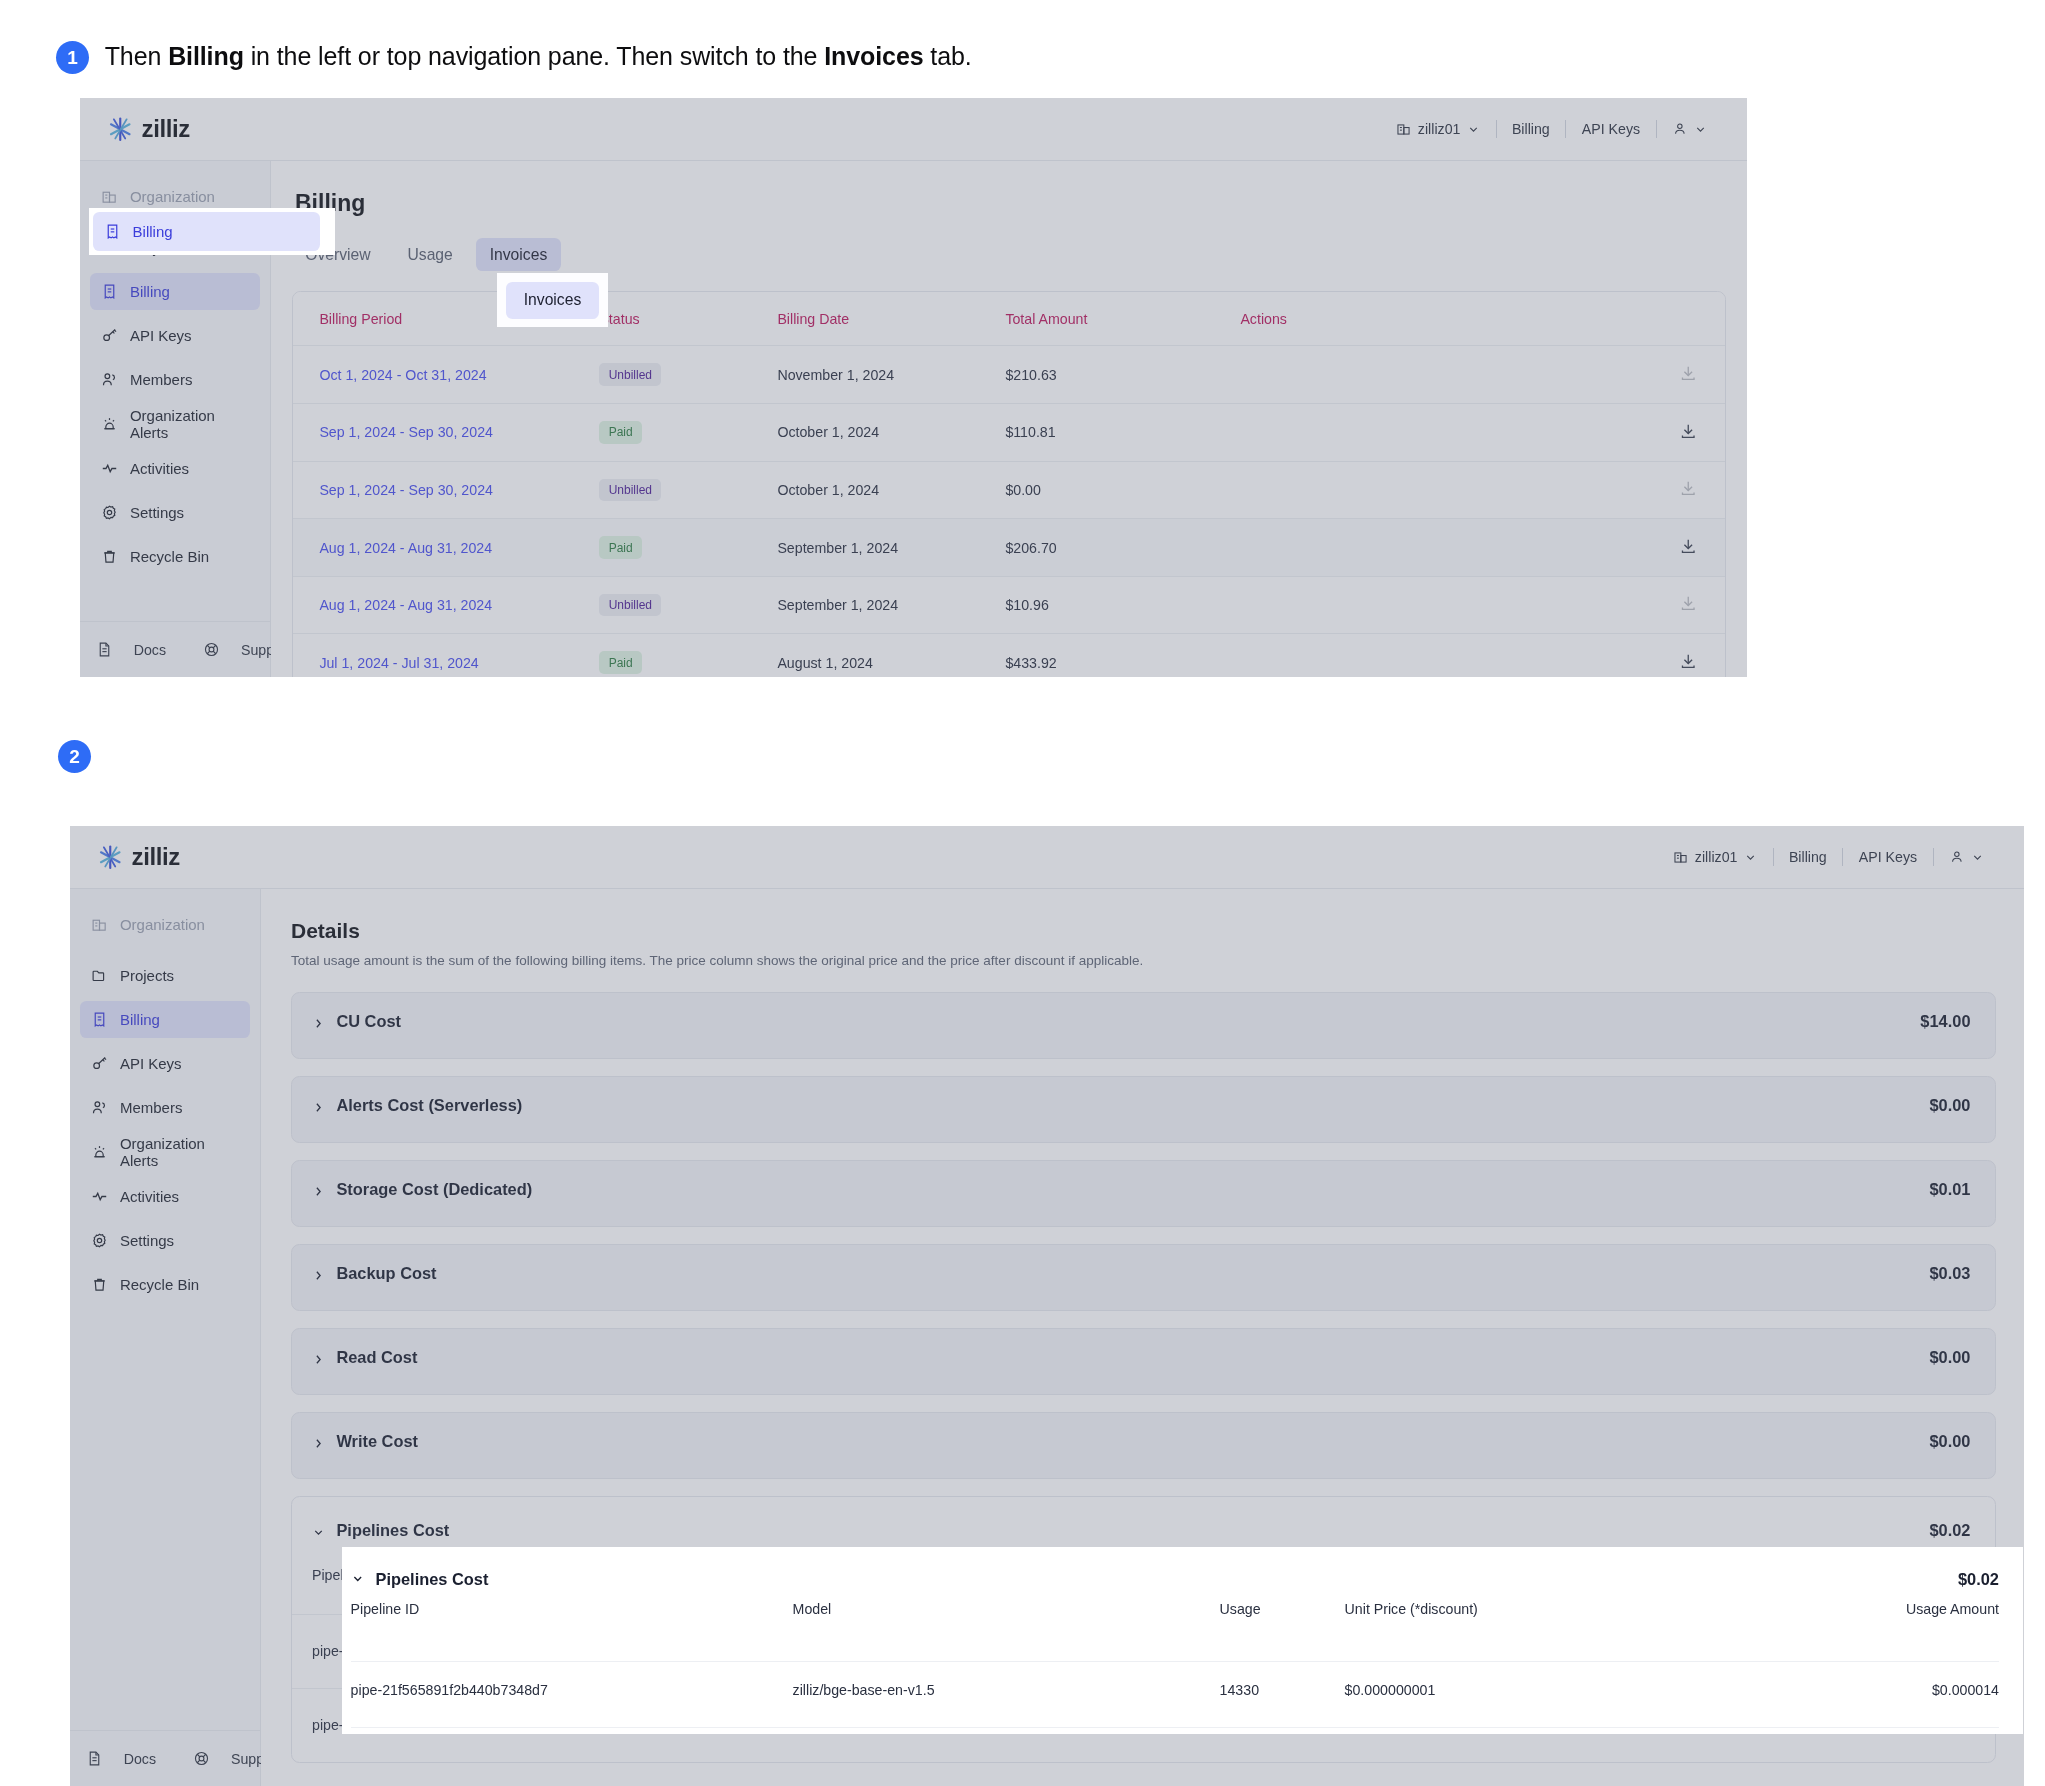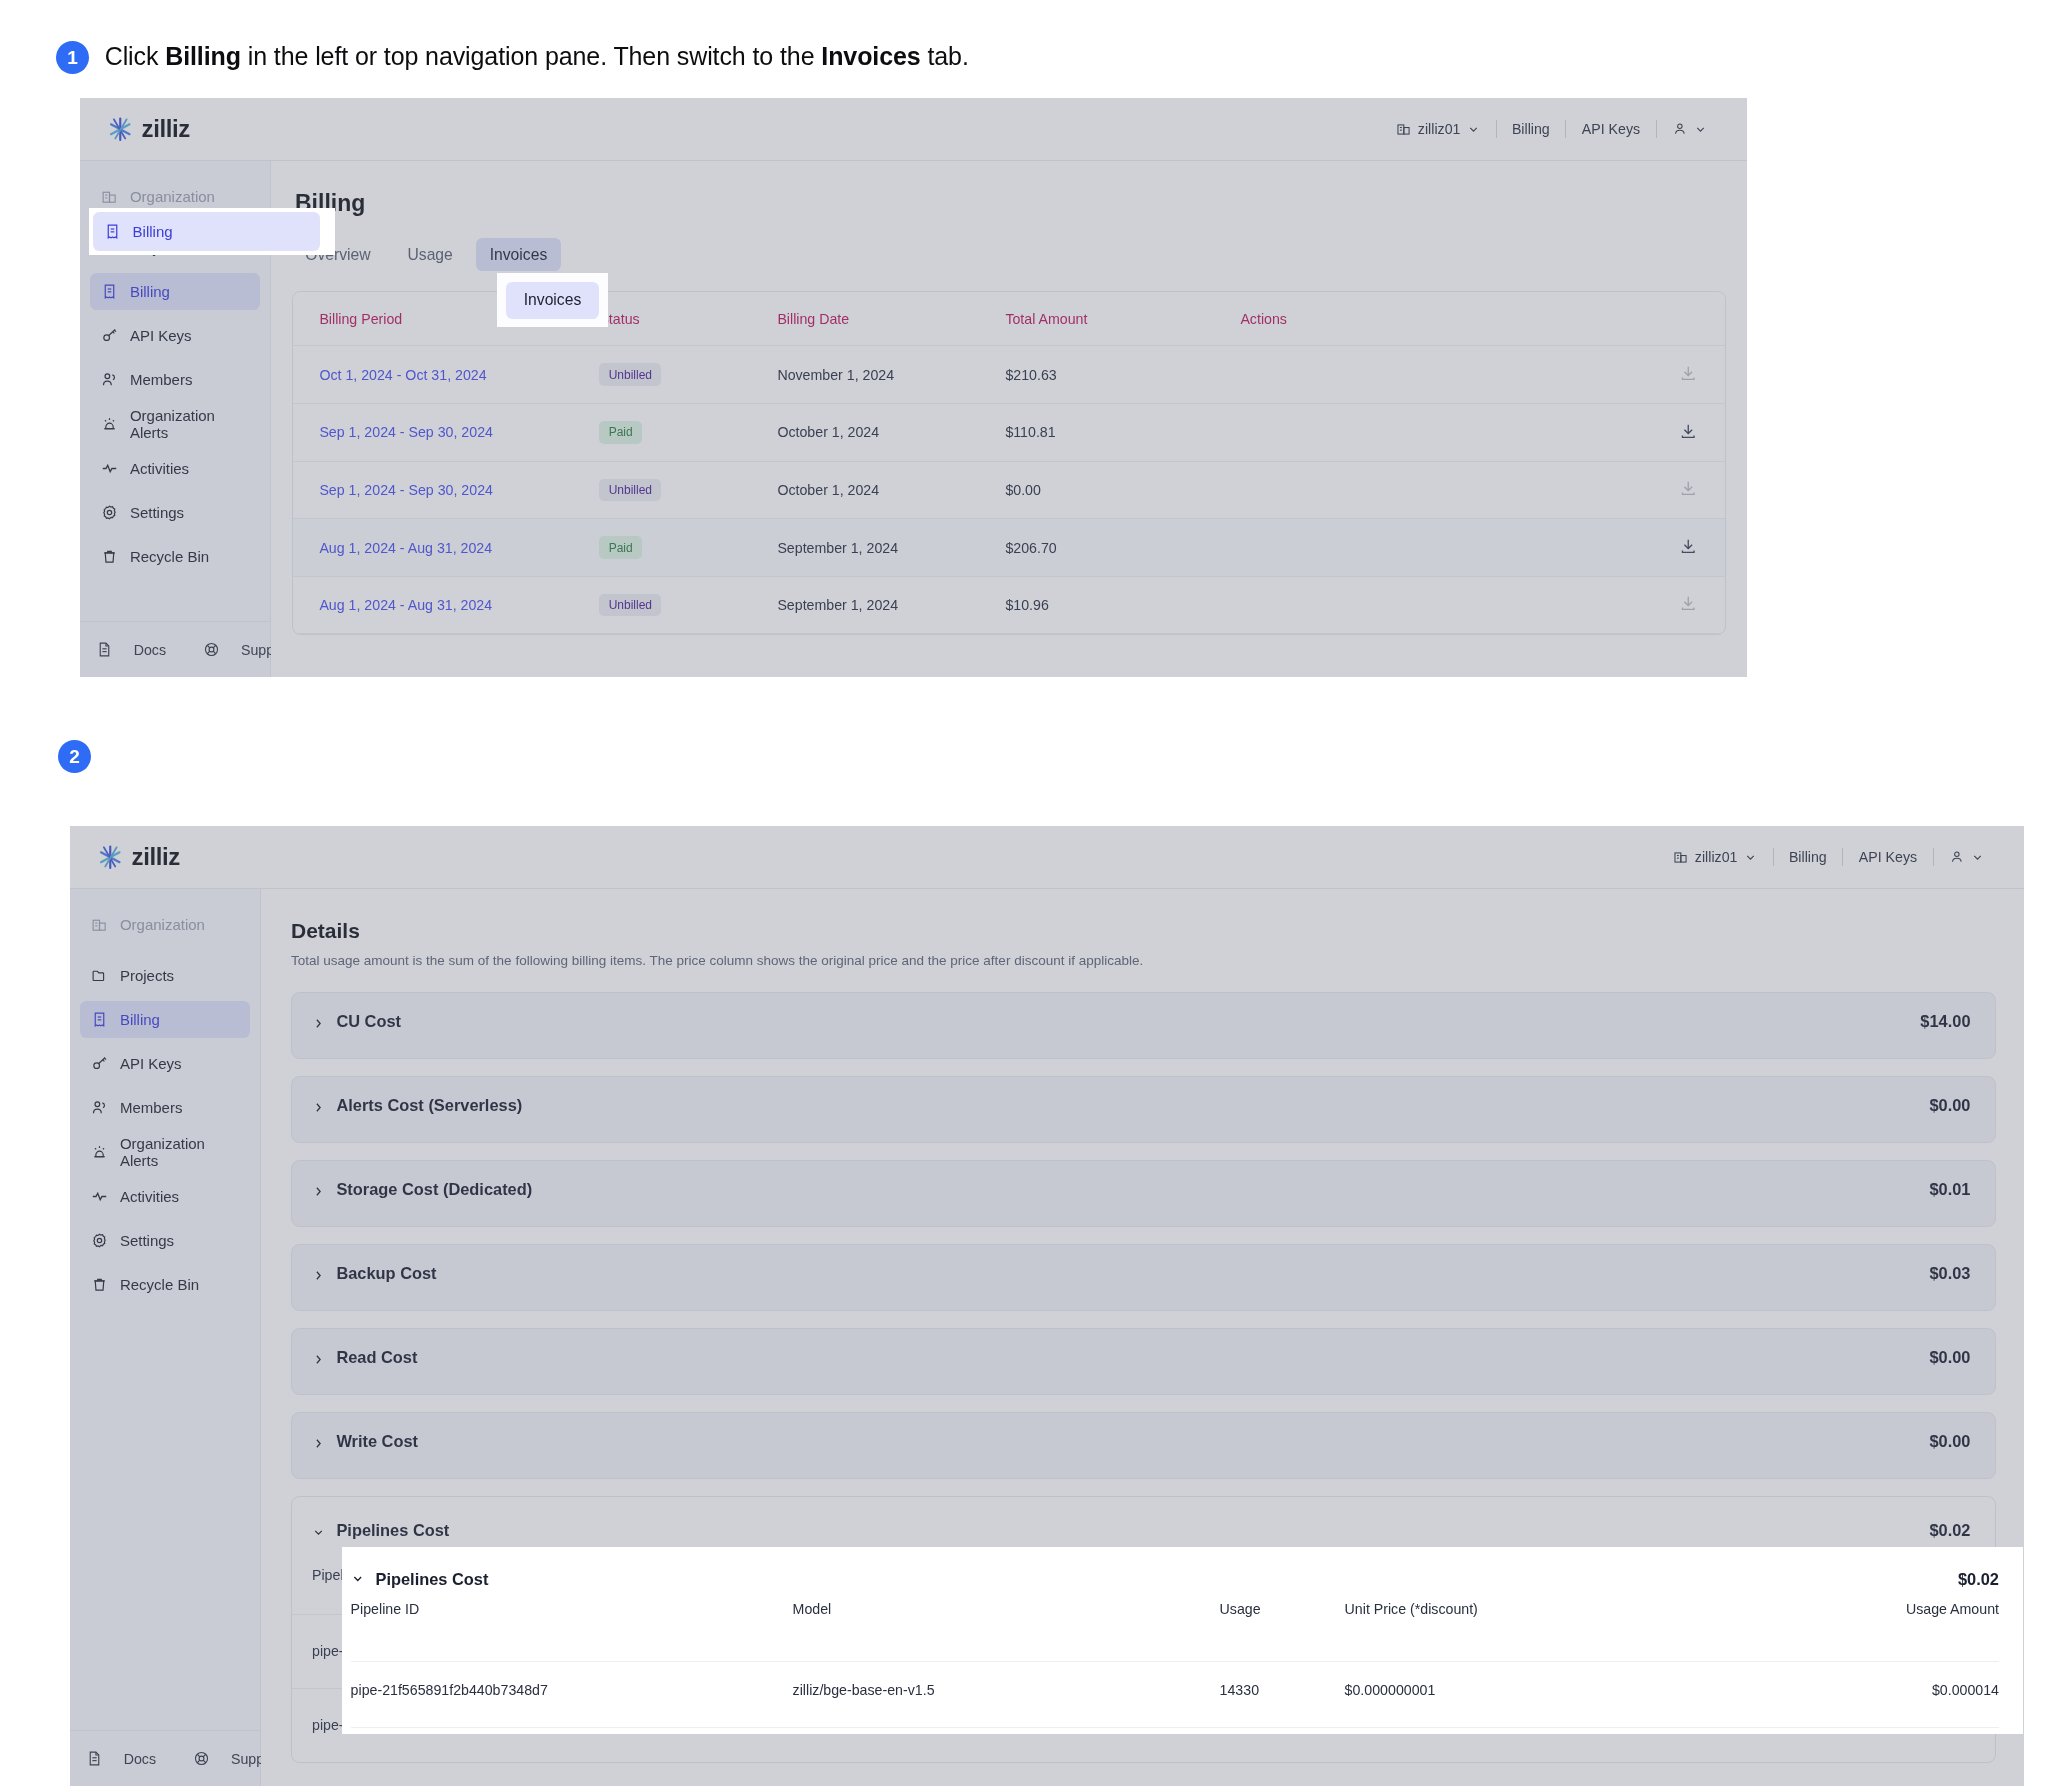--- a/index.html
+++ b/index.html
@@ -142,21 +142,21 @@
   .p-amt { text-align: right; padding-right: 24px !important; }
   th.p-amt { text-align: right; padding-right: 24px !important; }
 </style>
 </head>
 <body>
 
 <div class="page">
 
   <div class="step-head" style="left:56px; top:41px;">
     <div class="step-badge">1</div>
-    <div class="step-text"><span>Click </span><b>Billing</b><span> in the left or top navigation pane. Then switch to the </span><b>Invoices</b><span> tab.</span></div>
+    <div class="step-text"><span>Then </span><b>Billing</b><span> in the left or top navigation pane. Then switch to the </span><b>Invoices</b><span> tab.</span></div>
   </div>
 
   <div class="shot" style="left:80px; top:98px; width:1667px; height:579px;">
     <div class="app">
 
       <div class="topbar">
         <div class="brand">
           <svg width="28.5" height="28.5" viewBox="0 0 40 40">
               <g stroke-linecap="round">
                 <line x1="20" y1="5" x2="20" y2="35" stroke="#3b4fd8" stroke-width="3"></line>
@@ -380,20 +380,31 @@
                           <line x1="12" y1="3.5" x2="12" y2="15"></line>
                           <path d="M4.5 17.5v2.5h15v-2.5"></path>
                         </svg></span></td>
                   </tr>
                   <tr>
                     <td class="c-period"><span class="link">Aug 1, 2024 - Aug 31, 2024</span></td>
                     <td class="c-status"><span class="pill unbilled">Unbilled</span></td>
                     <td class="c-date">September 1, 2024</td>
                     <td class="c-amt">$10.96</td>
                     <td class="c-act"><span class="dl off" style="color:#3a4150"><svg viewBox="0 0 24 24" fill="none" stroke="currentColor" stroke-width="1.7">
+                          <polyline points="7 10 12 15 17 10"></polyline>
+                          <line x1="12" y1="3.5" x2="12" y2="15"></line>
+                          <path d="M4.5 17.5v2.5h15v-2.5"></path>
+                        </svg></span></td>
+                  </tr>
+                  <tr>
+                    <td class="c-period"><span class="link">Jul 1, 2024 - Jul 31, 2024</span></td>
+                    <td class="c-status"><span class="pill paid">Paid</span></td>
+                    <td class="c-date">August 1, 2024</td>
+                    <td class="c-amt">$433.92</td>
+                    <td class="c-act"><span class="dl" style="color:#3a4150"><svg viewBox="0 0 24 24" fill="none" stroke="currentColor" stroke-width="1.7">
                           <polyline points="7 10 12 15 17 10"></polyline>
                           <line x1="12" y1="3.5" x2="12" y2="15"></line>
                           <path d="M4.5 17.5v2.5h15v-2.5"></path>
                         </svg></span></td>
                   </tr>
                 </tbody>
             </table>
           </div>
         </div>
       </div>

